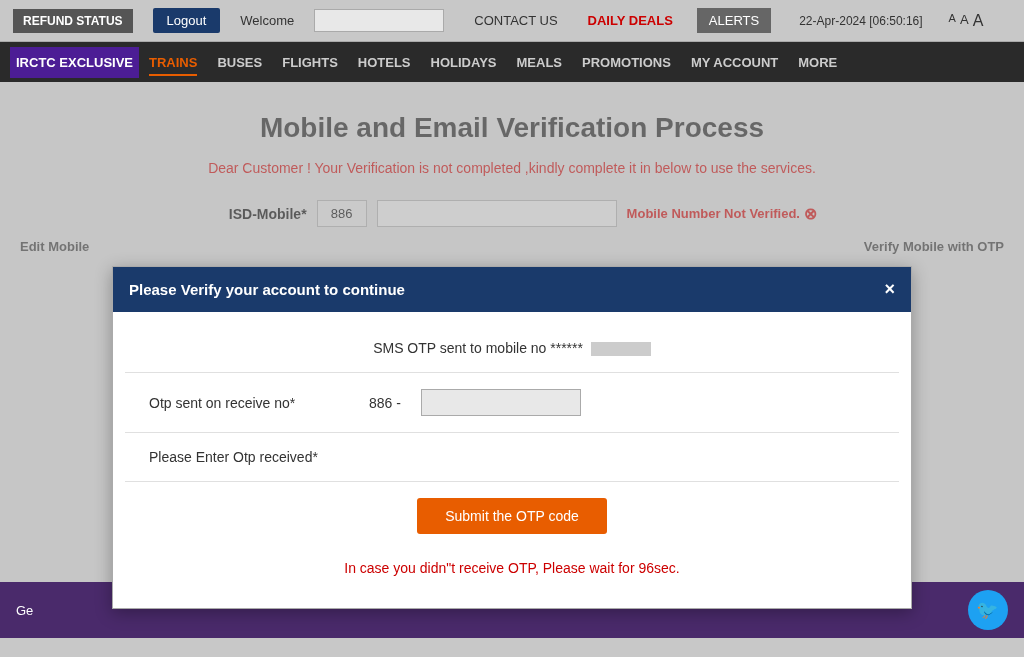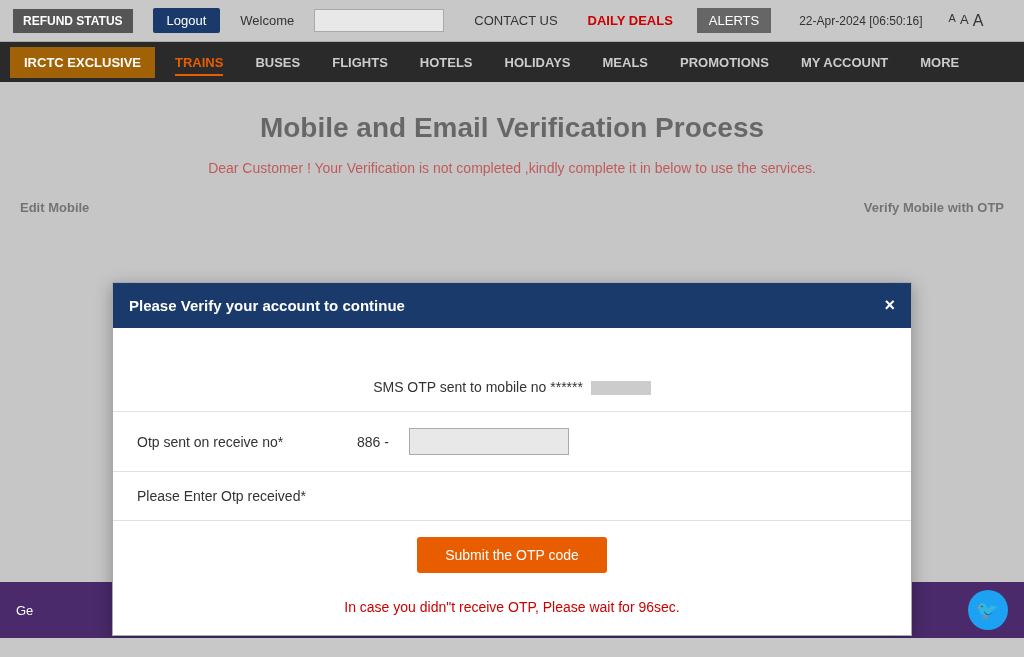--- a/index.html
+++ b/index.html
@@ -85,32 +85,32 @@
 
     
     .nav-bar {
       background: #2a2a2a;
       display: flex;
       align-items: center;
       padding: 0 10px;
       min-height: 40px;
     }
     .irctc-exclusive-btn {
-      background: #a16207;
-      color: #fff;
-      border: none;
-      padding: 8px 14px;
-      font-size: 13px;
-      font-weight: bold;
-      cursor: pointer;
-      margin-right: 20px;
+      background: #4c1d95;
+      color: #fff;
+      border: none;
+      padding: 8px 6px;
+      font-size: 13px;
+      font-weight: bold;
+      cursor: pointer;
+      margin-right: 10px;
     }
     .nav-links {
       display: flex;
-      gap: 32px;
+      gap: 20px;
       list-style: none;
     }
     .nav-links li a {
       color: #ccc;
       text-decoration: none;
       font-size: 13px;
       font-weight: bold;
     }
     .nav-links li.active a {
       color: #e85d00;
@@ -192,21 +192,21 @@
     .overlay-backdrop {
       position: absolute;
       top: 0; left: 0; right: 0; bottom: 0;
       background: rgba(180,180,180,0.5);
       z-index: 10;
     }
 
     
     .modal {
       position: absolute;
-      top: 200px;
+      top: 184px;
       left: 50%;
       transform: translateX(-50%);
       width: 800px;
       background: #fff;
       border: 1px solid #aaa;
       box-shadow: 0 4px 16px rgba(0,0,0,0.3);
       z-index: 20;
     }
     .modal-header {
       background: #1a3a6b;
@@ -220,22 +220,21 @@
     }
     .modal-close-btn {
       background: none;
       border: none;
       color: #fff;
       font-size: 18px;
       cursor: pointer;
       font-weight: bold;
     }
     .modal-body {
-      padding: 0;
-      margin-top: 35px;
+      padding: 12px;
     }
     .modal-section {
       padding: 16px 24px;
       border-bottom: 1px solid #e0e0e0;
     }
     .modal-section:last-child { border-bottom: none; }
     .sms-otp-text {
       font-size: 14px;
       color: #333;
       text-align: center;
@@ -342,20 +341,29 @@
     <li><a href="#">PROMOTIONS</a></li>
     <li><a href="#">MY ACCOUNT</a></li>
     <li><a href="#">MORE</a></li>
   </ul>
 </div>
 
 <div class="main-content">
   <h1 class="page-title">Mobile and Email Verification Process</h1>
   <p class="verification-warning">Dear Customer ! Your Verification is not completed ,kindly complete it in below to use the services.</p>
 
+  <div class="form-row">
+    <label class="form-label">ISD-Mobile*</label>
+    <input class="isd-code-input" type="text" value="886" style="">
+    <input class="mobile-input" type="text" value="" style="">
+    <span class="not-verified-text">
+      <span>Mobile Number Not Verified.</span>
+      <span style="color:#cc0000; font-size:16px;">⊗</span>
+    </span>
+  </div>
   <div class="form-actions">
     <a class="form-action-link" href="#">Edit Mobile</a>
     <a class="form-action-link" href="#">Verify Mobile with OTP</a>
   </div>
 
   <div class="overlay-backdrop"></div>
 
   <div class="modal">
     <div class="modal-header">
       <span>Please Verify your account to continue</span>

